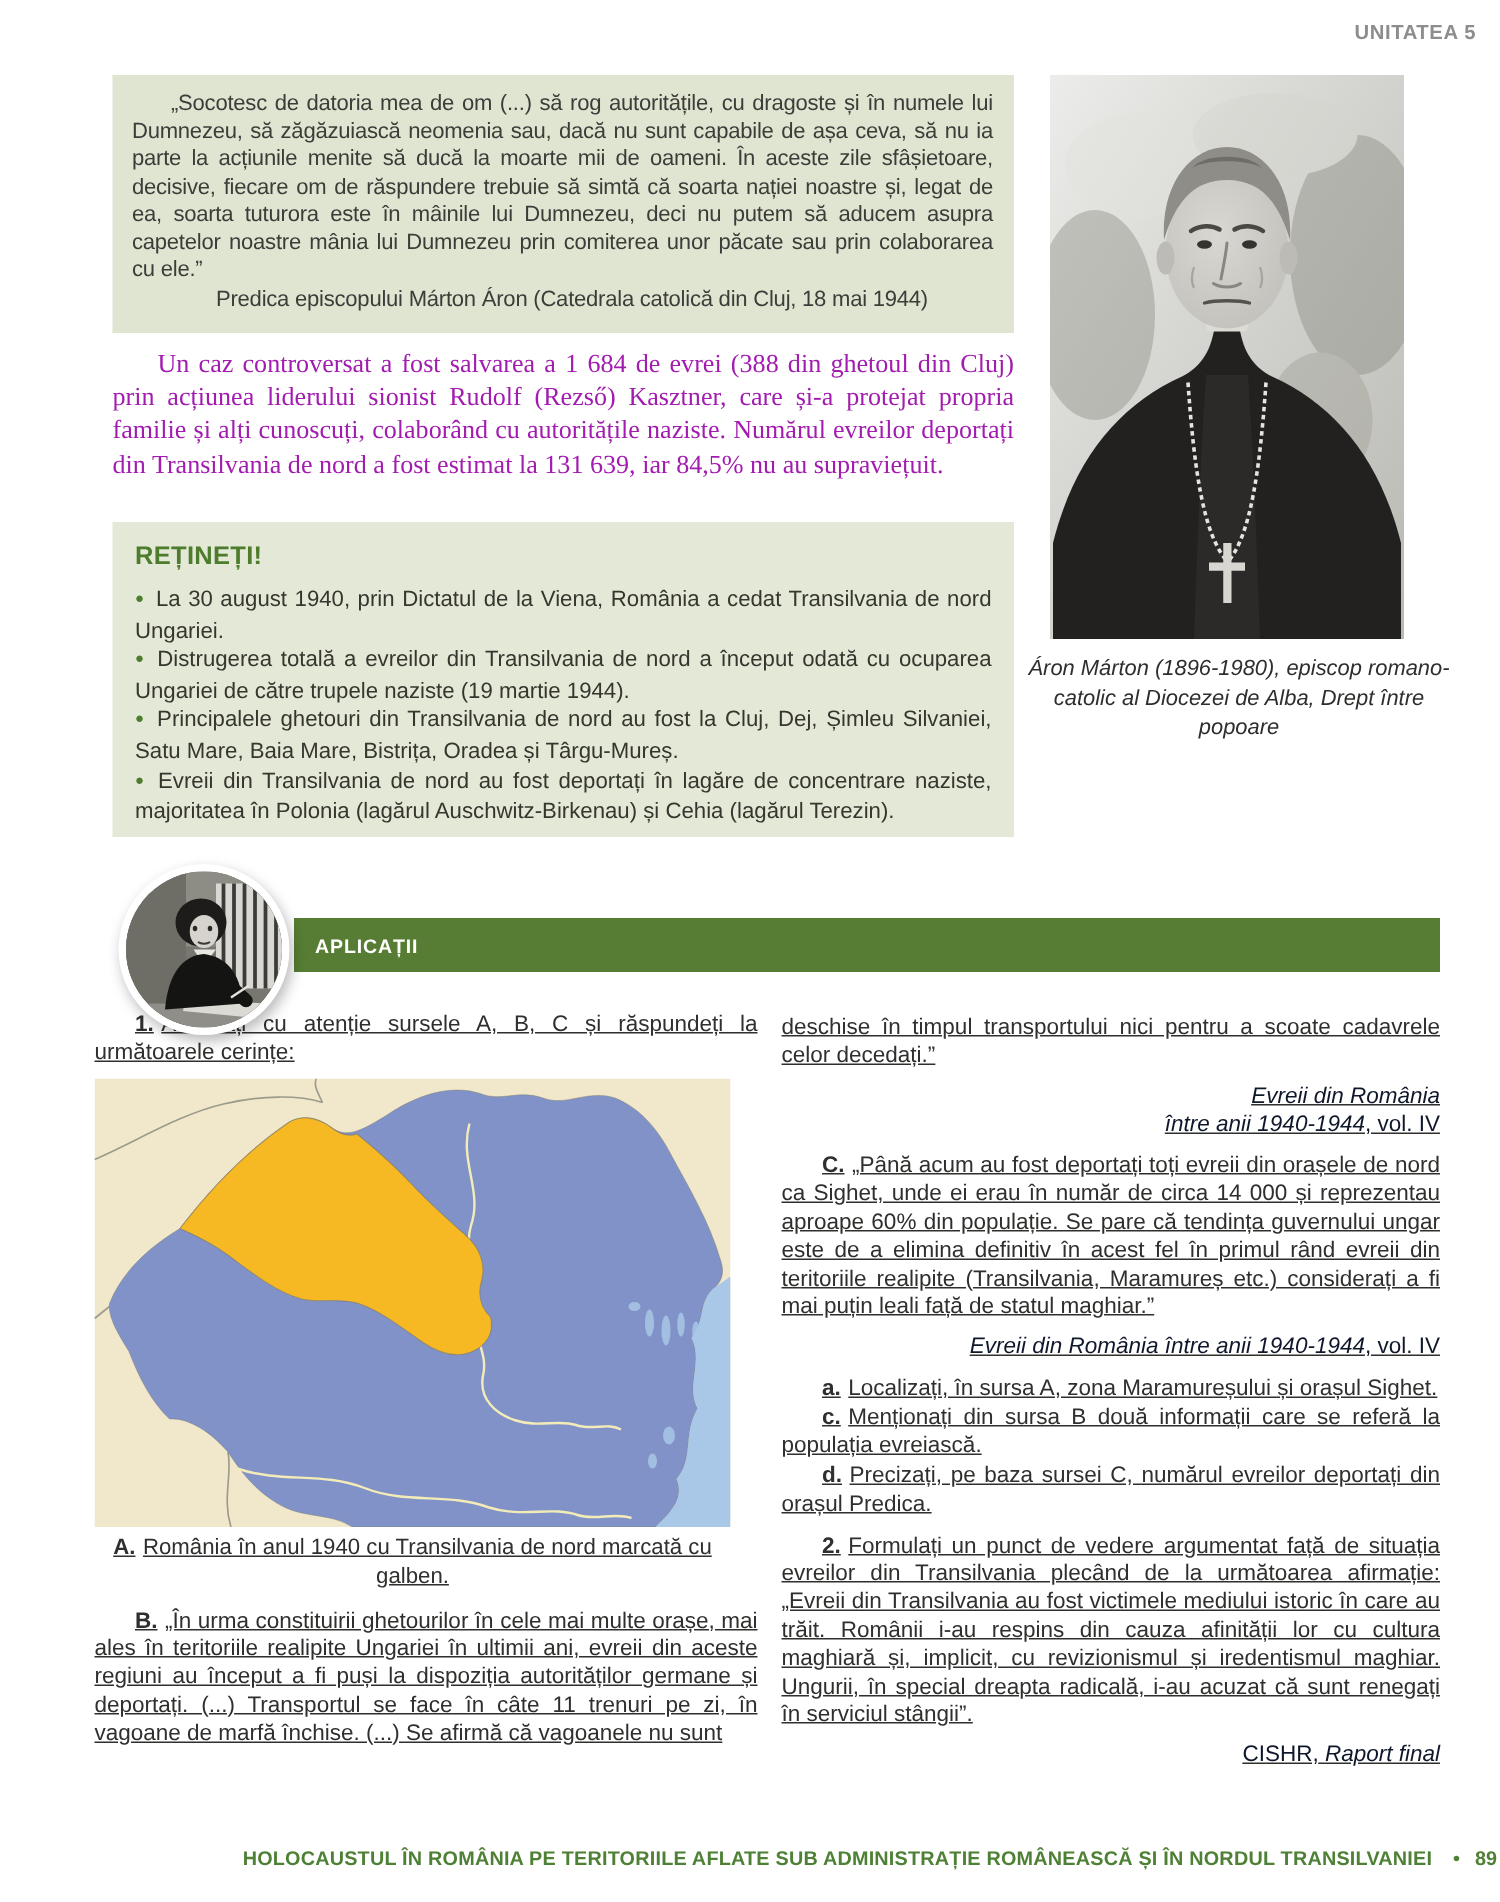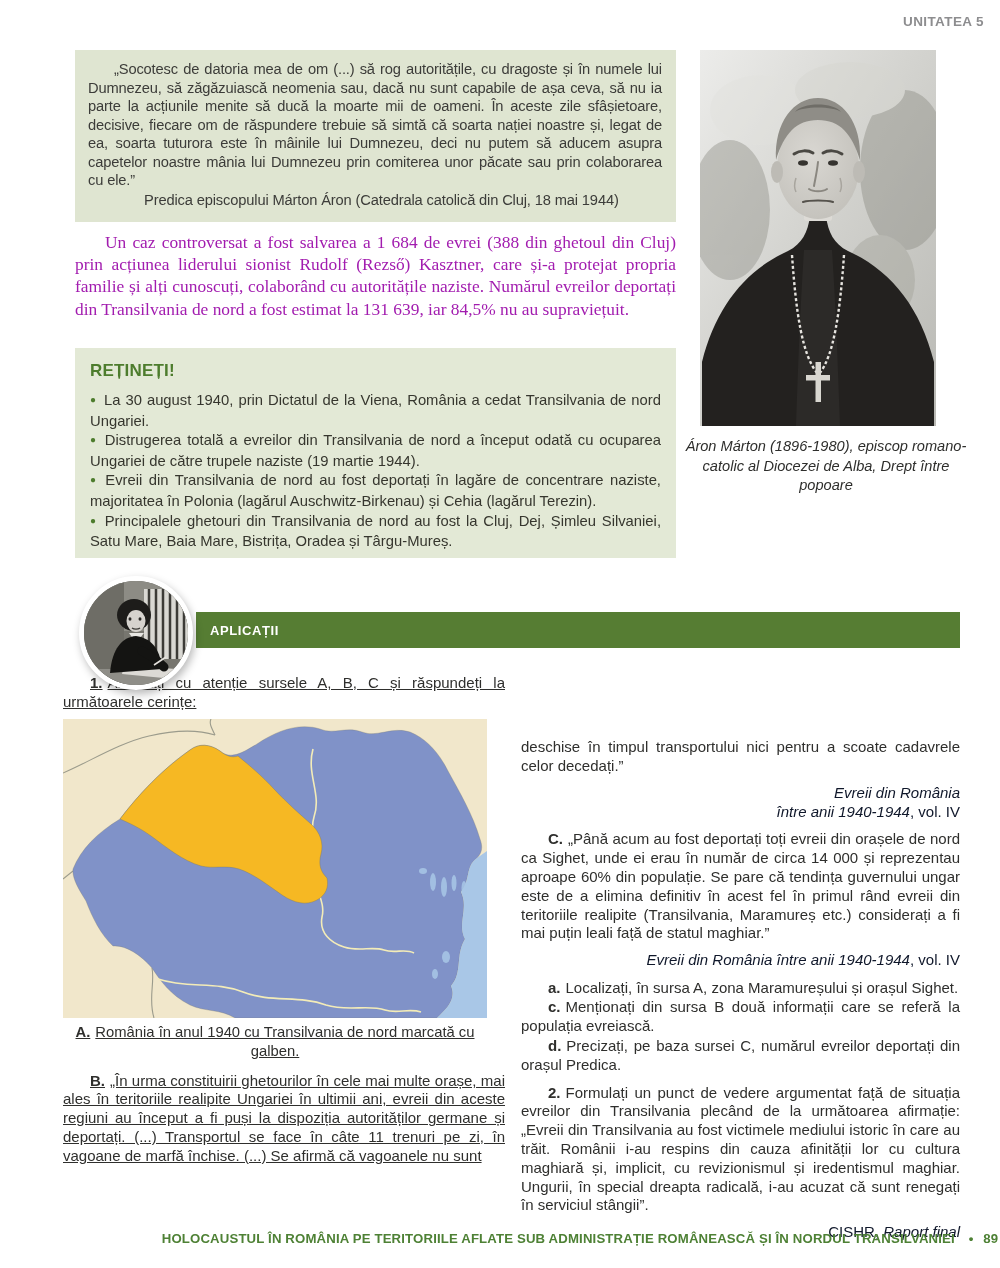--- a/index.html
+++ b/index.html
@@ -36,21 +36,21 @@
   
   #anne-circle{left:79px;top:576px;width:114px;height:114px;border-radius:50%;
     box-shadow:2px 4px 9px rgba(0,0,0,.28);border:5px solid #fff;box-sizing:border-box;
     overflow:hidden;background:#9a9a96;z-index:2;}
   #banner{left:196px;top:612px;width:764px;height:36px;background:#567d33;color:#fff;
     font-weight:bold;font-size:13px;letter-spacing:.6px;display:flex;align-items:center;
     padding-left:14px;box-sizing:border-box;}
 
   
   #col-left{left:63px;top:674px;width:442px;text-decoration:underline;}
-  #col-right{left:521px;top:738px;width:439px;}
+  #col-right{left:521px;top:676px;width:439px;text-decoration:underline;}
   .para{font-size:15px;line-height:18.8px;text-align:justify;color:#2f2f2d;margin:0 0 7px 0;}
   .ind{text-indent:27px;}
   .blabel{font-weight:bold;margin-right:5px;}
   #map-svg{width:424px;height:299px;display:block;margin:3px 0 5px 0;}
   #map-caption{width:424px;text-align:center;font-size:14.8px;line-height:19.5px;margin:0 0 10px 0;color:#2f2f2d;}
   .cite{text-align:right;font-size:15px;line-height:19.4px;margin:0 0 9px 0;color:#0f172a;}
   .cite em{font-style:italic;}
   .item{margin-bottom:1px;}
   #q2{margin-top:9px;}
 
@@ -120,22 +120,22 @@
   </svg>
 </div>
 <div id="portrait-caption" class="abs">Áron Márton (1896-1980), episcop romano-catolic al Diocezei de Alba, Drept între popoare</div>
 
 <p id="intro" class="abs">Un caz controversat a fost salvarea a 1 684 de evrei (388 din ghetoul din Cluj) prin acțiunea liderului sionist Rudolf (Rezső) Kasztner, care și-a protejat propria familie și alți cunoscuți, colaborând cu autoritățile naziste. Numărul evreilor deportați din Transilvania de nord a fost estimat la 131 639, iar 84,5% nu au supraviețuit.</p>
 
 <div id="retineti" class="abs">
   <h2 id="retineti-title">REȚINEȚI!</h2>
   <p class="ret-item"><span class="dot">●</span><span>La 30 august 1940, prin Dictatul de la Viena, România a cedat Transilvania de nord Ungariei.</span></p>
   <p class="ret-item"><span class="dot">●</span><span>Distrugerea totală a evreilor din Transilvania de nord a început odată cu ocuparea Ungariei de către trupele naziste (19 martie 1944).</span></p>
+  <p class="ret-item"><span class="dot">●</span><span>Principalele ghetouri din Transilvania de nord au fost la Cluj, Dej, Șimleu Silvaniei, Satu Mare, Baia Mare, Bistrița, Oradea și Târgu-Mureș.</span></p>
   <p class="ret-item"><span class="dot">●</span><span>Evreii din Transilvania de nord au fost deportați în lagăre de concentrare naziste, majoritatea în Polonia (lagărul Auschwitz-Birkenau) și Cehia (lagărul Terezin).</span></p>
-  <p class="ret-item"><span class="dot">●</span><span>Principalele ghetouri din Transilvania de nord au fost la Cluj, Dej, Șimleu Silvaniei, Satu Mare, Baia Mare, Bistrița, Oradea și Târgu-Mureș.</span></p>
 </div>
 
 <div id="anne-circle" class="abs">
   <svg width="104" height="104" viewBox="0 0 104 104">
     <rect width="104" height="104" fill="#77766f"></rect>
     <rect x="0" y="0" width="104" height="50" fill="#8d8c85"></rect>
     <g>
       <rect x="60" y="8" width="44" height="70" fill="#d9d8d3"></rect>
       <g stroke="#3c3b37" stroke-width="2.5">
         <line x1="65" y1="8" x2="65" y2="78"></line>

